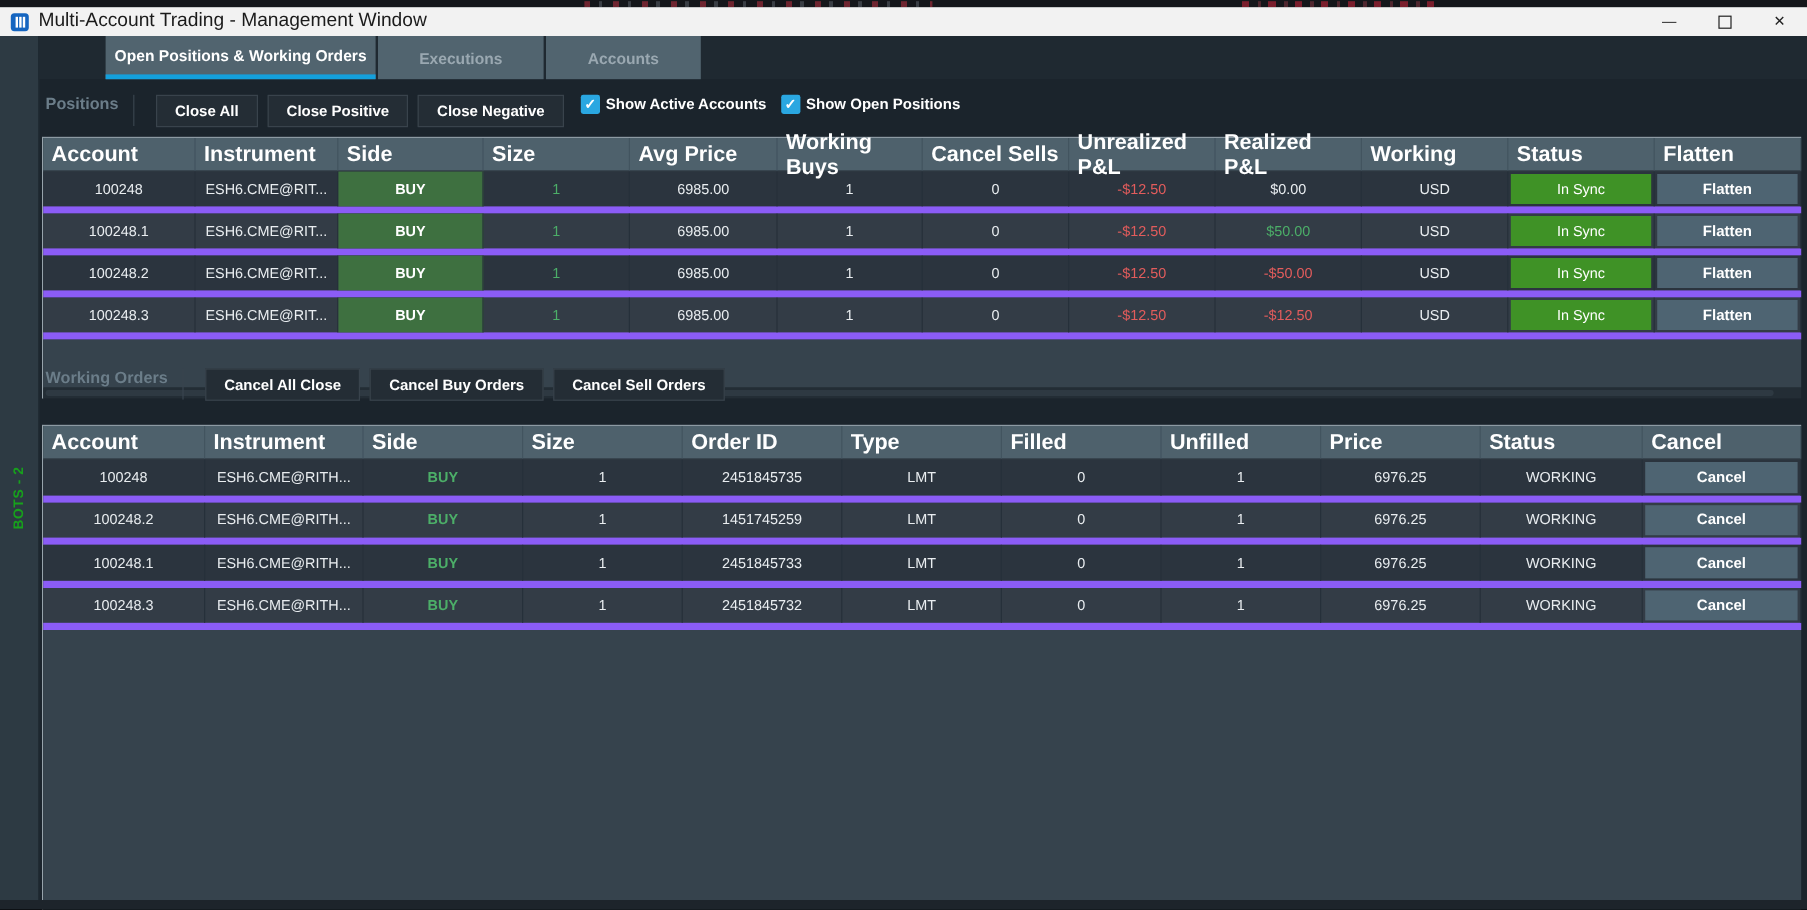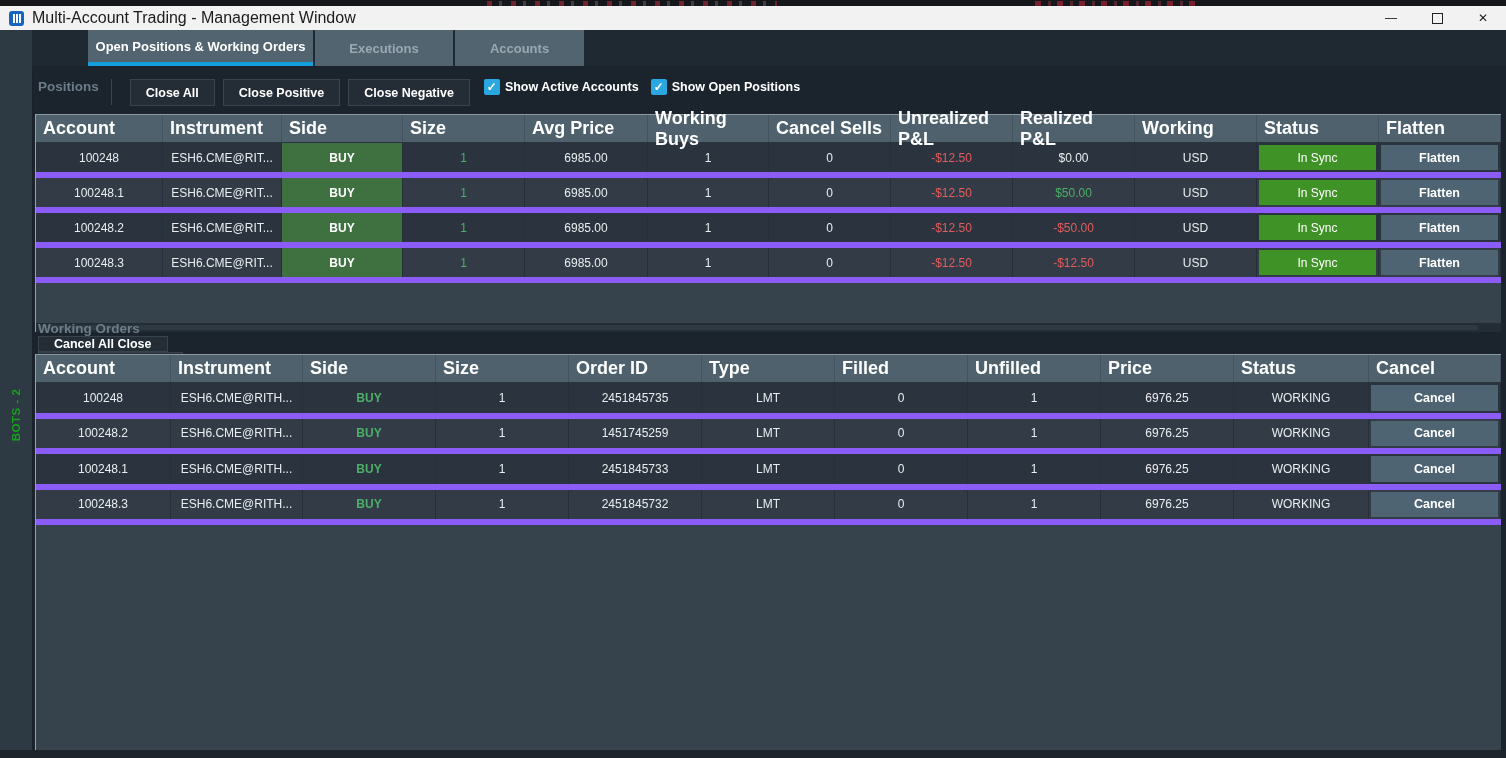--- a/index.html
+++ b/index.html
@@ -38,21 +38,21 @@
   .tab{height:36px;box-sizing:border-box;background:#51646f;color:#9aa8b1;font-size:13px;font-weight:bold;
        display:flex;align-items:center;justify-content:center;margin-right:2px;}
   .tab.first{margin-left:56px;width:225px;}
   .tab.t2{width:138px;}
   .tab.t3{width:129px;}
   .tab.active{color:#ffffff;border-bottom:4px solid #14a0dc;}
 
   
   .toolbar{position:absolute;display:flex;align-items:flex-start;height:26px;}
   .toolbar.pos{left:38px;top:79px;}
-  .toolbar.wo{left:38px;top:321px;flex-direction:column;}
+  .toolbar.wo{left:38px;top:307px;}
   .section-label{color:#6b7d89;font-size:13.5px;font-weight:bold;margin-right:12px;}
   .v-divider{width:1px;height:26px;background:#39444e;margin-right:18px;}
   .tbtn{background:#242d35;border:1px solid #39434c;color:#fff;font-weight:bold;font-size:12.5px;
         height:25px;padding:0 15px;margin-right:8px;display:flex;align-items:center;cursor:default;}
   .chk-wrap{display:flex;align-items:center;margin-left:6px;margin-right:6px;}
   .chk{width:16px;height:16px;background:#2aa7e1;border-radius:2px;display:flex;align-items:center;
        justify-content:center;color:#fff;font-size:12px;font-weight:bold;margin-right:5px;}
   .chk-label{color:#fff;font-weight:bold;font-size:12.5px;}
 
   

